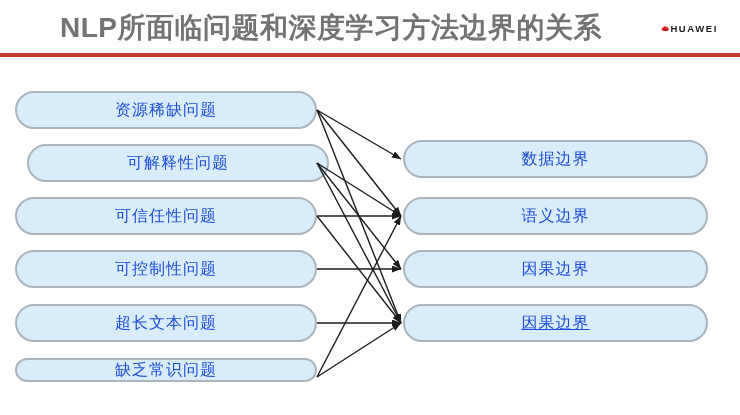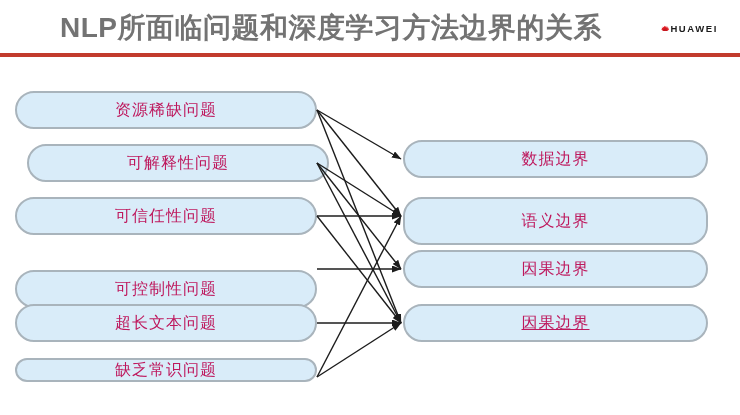--- a/index.html
+++ b/index.html
@@ -22,21 +22,21 @@
     display:flex;flex-direction:row;align-items:center;justify-content:flex-start;
   }
   .logo .brand{
     font-size:9.5px;font-weight:bold;color:#1a1a1a;letter-spacing:1.6px;margin-top:1px;
   }
   .node{
     position:absolute;display:flex;align-items:center;justify-content:center;
     background:var(--box-fill,#d9ecf9);
     border:2px solid var(--box-border,#a9b4bc);
     border-radius:19px;box-sizing:border-box;
-    font-size:16px;color:#be185d;letter-spacing:1px;
+    font-size:16px;color:#1d4ed8;letter-spacing:1px;
   }
   #arrows{position:absolute;left:0;top:0;pointer-events:none;}
 </style>
 </head>
 <body>
 
 <div class="slide" style="--accent-red: #c23b2d; --box-fill: #d9ecf9; --box-border: #a9b4bc;">
 
   <div class="title">NLP所面临问题和深度学习方法边界的关系</div>
 
@@ -61,27 +61,27 @@
     </svg>
     <div class="brand">HUAWEI</div>
   </div>
 
   <div class="red-line"></div>
 
   <div id="left-col">
       <div class="node" style="left: 15px; top: 91px; width: 302px; height: 38px;">资源稀缺问题</div>
       <div class="node" style="left: 27px; top: 144px; width: 302px; height: 38px;">可解释性问题</div>
       <div class="node" style="left: 15px; top: 197px; width: 302px; height: 38px; text-align: right;">可信任性问题</div>
-      <div class="node" style="left: 15px; top: 250px; width: 302px; height: 38px; margin-top: 20px;">可控制性问题</div>
+      <div class="node" style="left: 15px; top: 250px; width: 302px; height: 38px;">可控制性问题</div>
       <div class="node" style="left: 15px; top: 304px; width: 302px; height: 38px; text-align: center;">超长文本问题</div>
       <div class="node" style="left: 15px; top: 358px; width: 302px; height: 24px;">缺乏常识问题</div>
     </div>
   <div id="right-col">
       <div class="node" style="left: 403px; top: 140px; width: 305px; height: 38px;">数据边界</div>
-      <div class="node" style="left: 403px; top: 197px; width: 305px; height: 48px;">语义边界</div>
+      <div class="node" style="left: 403px; top: 197px; width: 305px; height: 38px;">语义边界</div>
       <div class="node" style="left: 403px; top: 250px; width: 305px; height: 38px;">因果边界</div>
       <div class="node" style="left: 403px; top: 304px; width: 305px; height: 38px; text-decoration: underline;">因果边界</div>
     </div>
 
   <svg id="arrows" width="740" height="415">
     <defs>
       <marker id="ah" markerWidth="10" markerHeight="8" refX="9" refY="3.5" orient="auto" markerUnits="userSpaceOnUse">
         <path d="M0,0 L9.5,3.5 L0,7 z" fill="#1c1c1c"></path>
       </marker>
     </defs>

